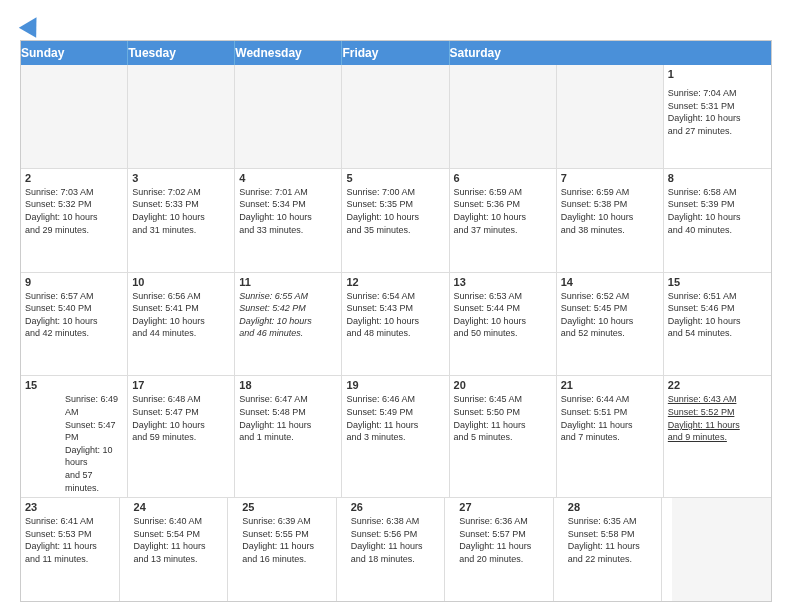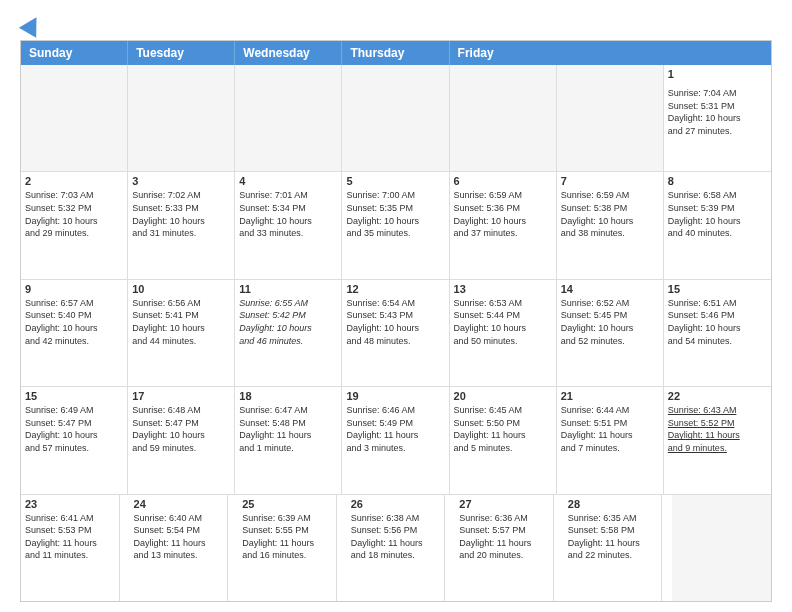--- a/index.html
+++ b/index.html
@@ -64,21 +64,21 @@
     }
     .cal-header {
       display: grid;
       grid-template-columns: repeat(7, 1fr);
       background: #4a90d9;
     }
     .cal-header-cell {
       color: #fff;
       font-size: 12px;
       font-weight: bold;
-      padding: 5px 8px;
+      padding: 5px 0;
       text-align: left;
       border-right: 1px solid #6aaee0;
     }
     .cal-header-cell:last-child { border-right: none; }
     .cal-body {
       flex: 1;
       display: flex;
       flex-direction: column;
     }
     .cal-row {
@@ -126,22 +126,22 @@
       <div class="month-title"></div>
       <div class="location"></div>
     </div>
   </div>
 
   <div class="calendar">
     <div class="cal-header">
     <div class="cal-header-cell">Sunday</div>
         <div class="cal-header-cell">Tuesday</div>
         <div class="cal-header-cell">Wednesday</div>
-        <div class="cal-header-cell">Thursday</div>
         <div class="cal-header-cell">Friday</div>
+        <div class="cal-header-cell">Saturday</div>
       </div>
     <div class="cal-body">
     <div class="cal-row">
           <div class="cal-cell empty"></div>
           <div class="cal-cell empty"></div>
           <div class="cal-cell empty"></div>
           <div class="cal-cell empty"></div>
           <div class="cal-cell empty"></div>
           <div class="cal-cell empty"></div>
           <div class="cal-cell">
@@ -250,21 +250,21 @@
             <div class="day-num">15</div>
             <div class="cell-text" style="white-space: pre-line;">Sunrise: 6:51 AM
 Sunset: 5:46 PM
 Daylight: 10 hours
 and 54 minutes.</div>
           </div>
         </div>
         <div class="cal-row">
           <div class="cal-cell">
             <div class="day-num">15</div>
-            <div class="cell-text" style="white-space: pre-line;">Sunrise: 6:49 AM
+            <div class="cell-text" style="white-space: pre-line; margin-left: 40px;">Sunrise: 6:49 AM
 Sunset: 5:47 PM
 Daylight: 10 hours
 and 57 minutes.</div>
           </div>
           <div class="cal-cell">
             <div class="day-num">17</div>
             <div class="cell-text" style="white-space: pre-line;">Sunrise: 6:48 AM
 Sunset: 5:47 PM
 Daylight: 10 hours
 and 59 minutes.</div>

